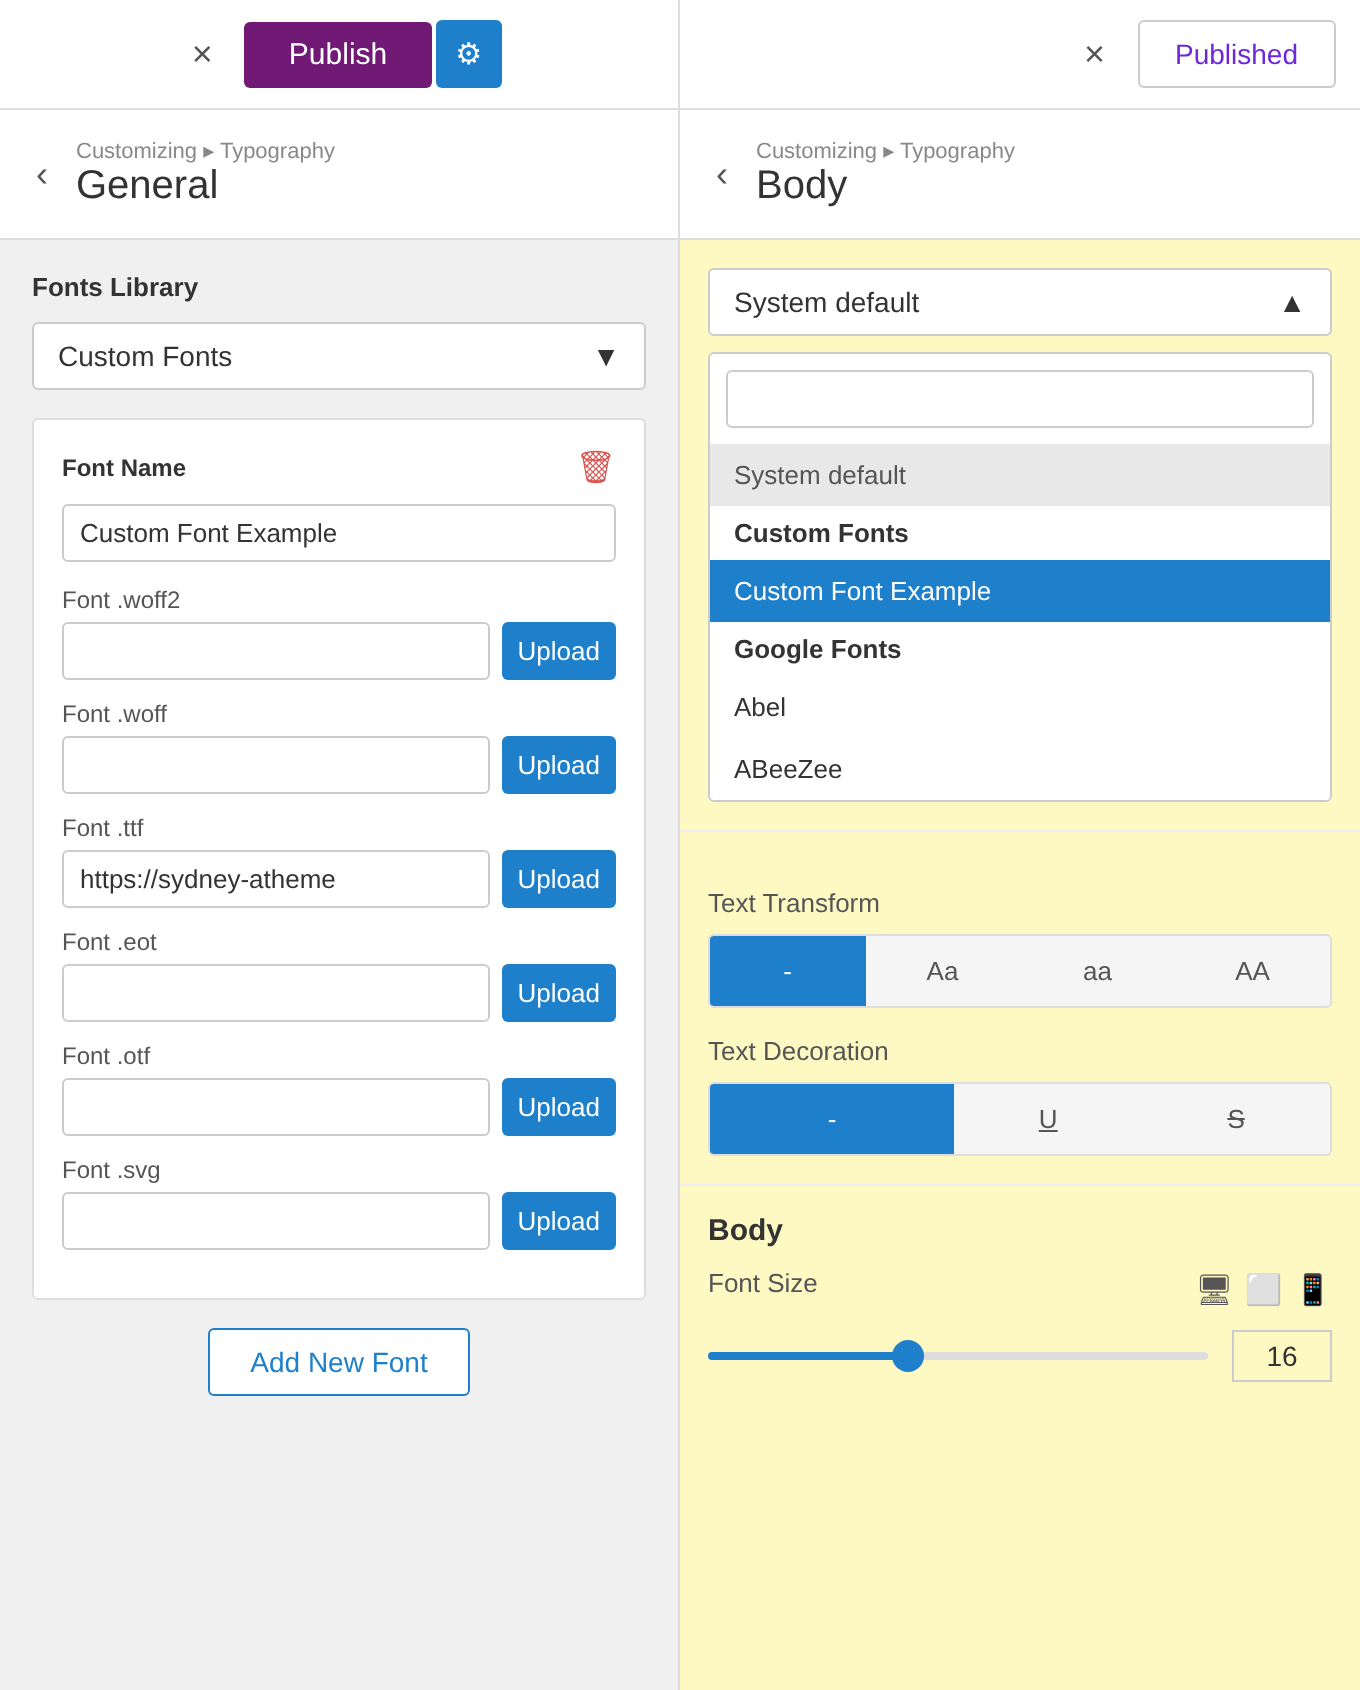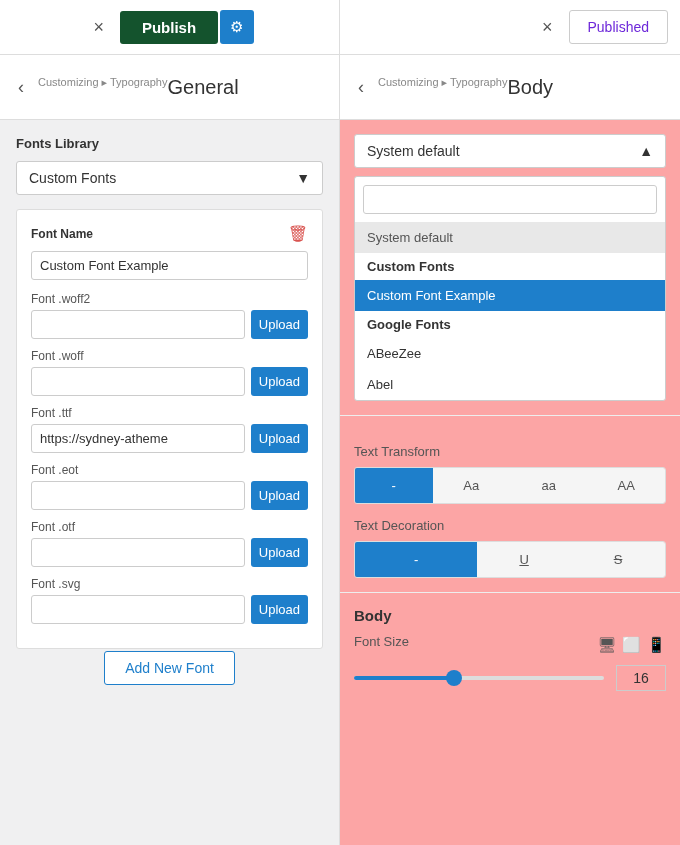--- a/index.html
+++ b/index.html
@@ -32,26 +32,26 @@
     }
     .close-btn {
       background: none;
       border: none;
       font-size: 18px;
       cursor: pointer;
       color: #555;
       padding: 4px 8px;
     }
     .publish-btn {
-      background: #14532d;
+      background: #701a75;
       color: #fff;
       border: none;
       padding: 8px 22px;
       font-size: 15px;
-      font-weight: 700;
+      font-weight: 400;
       border-radius: 3px;
       cursor: pointer;
     }
     .gear-btn {
       background: #1e7fcb;
       color: #fff;
       border: none;
       padding: 8px 10px;
       font-size: 15px;
       border-radius: 3px;
@@ -93,20 +93,21 @@
     .back-arrow {
       font-size: 18px;
       color: #555;
       cursor: pointer;
       background: none;
       border: none;
       padding: 0 4px;
     }
     .breadcrumb-text {
       display: flex;
+      flex-direction: column;
     }
     .breadcrumb-path {
       font-size: 11px;
       color: #888;
     }
     .breadcrumb-title {
       font-size: 20px;
       font-weight: 400;
       color: #333;
     }
@@ -194,34 +195,34 @@
       color: #fff;
       border: none;
       padding: 6px 8px;
       border-radius: 3px;
       font-size: 13px;
       cursor: pointer;
       white-space: nowrap;
     }
     .add-new-font-btn {
       display: block;
-      margin: 2px auto 0;
+      margin: 14px auto 0;
       background: #fff;
       border: 1px solid #1e7fcb;
       color: #1e7fcb;
       padding: 8px 20px;
       border-radius: 3px;
       font-size: 14px;
       cursor: pointer;
     }
 
     
     .right-panel {
       flex: 1;
-      background: #fca5a5;
+      background: #fef9c3;
       overflow-y: auto;
       padding: 0;
     }
     .right-top {
       padding: 14px;
       border-bottom: 1px solid #eee;
     }
     .system-default-row {
       display: flex;
       align-items: center;
@@ -477,22 +478,22 @@
 
       <div class="dropdown-container">
         <input class="dropdown-search" type="text" placeholder="" style="">
 
         <div class="dropdown-option highlighted">System default</div>
 
         <div class="dropdown-group-label">Custom Fonts</div>
         <div class="dropdown-option selected">Custom Font Example</div>
 
         <div class="dropdown-group-label">Google Fonts</div>
+        <div class="dropdown-option">Abel</div>
         <div class="dropdown-option">ABeeZee</div>
-        <div class="dropdown-option">Abel</div>
       </div>
     </div>
 
     <div class="right-controls">
       <div class="control-section-label">Text Transform</div>
       <div class="transform-row">
         <button class="transform-btn active">-</button>
         <button class="transform-btn">Aa</button>
         <button class="transform-btn">aa</button>
         <button class="transform-btn">AA</button>

